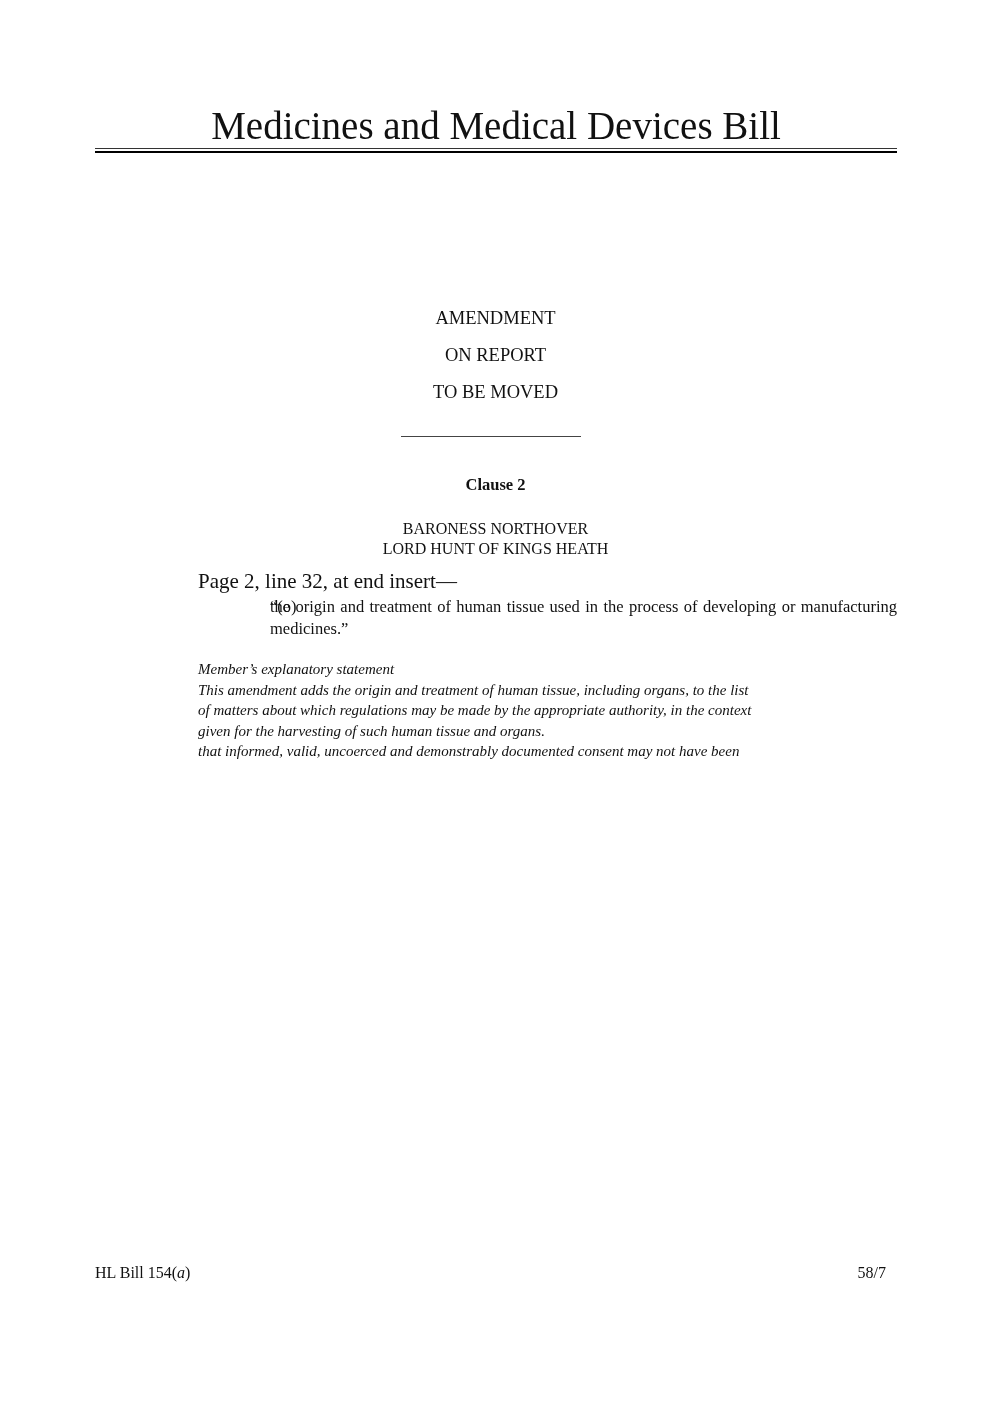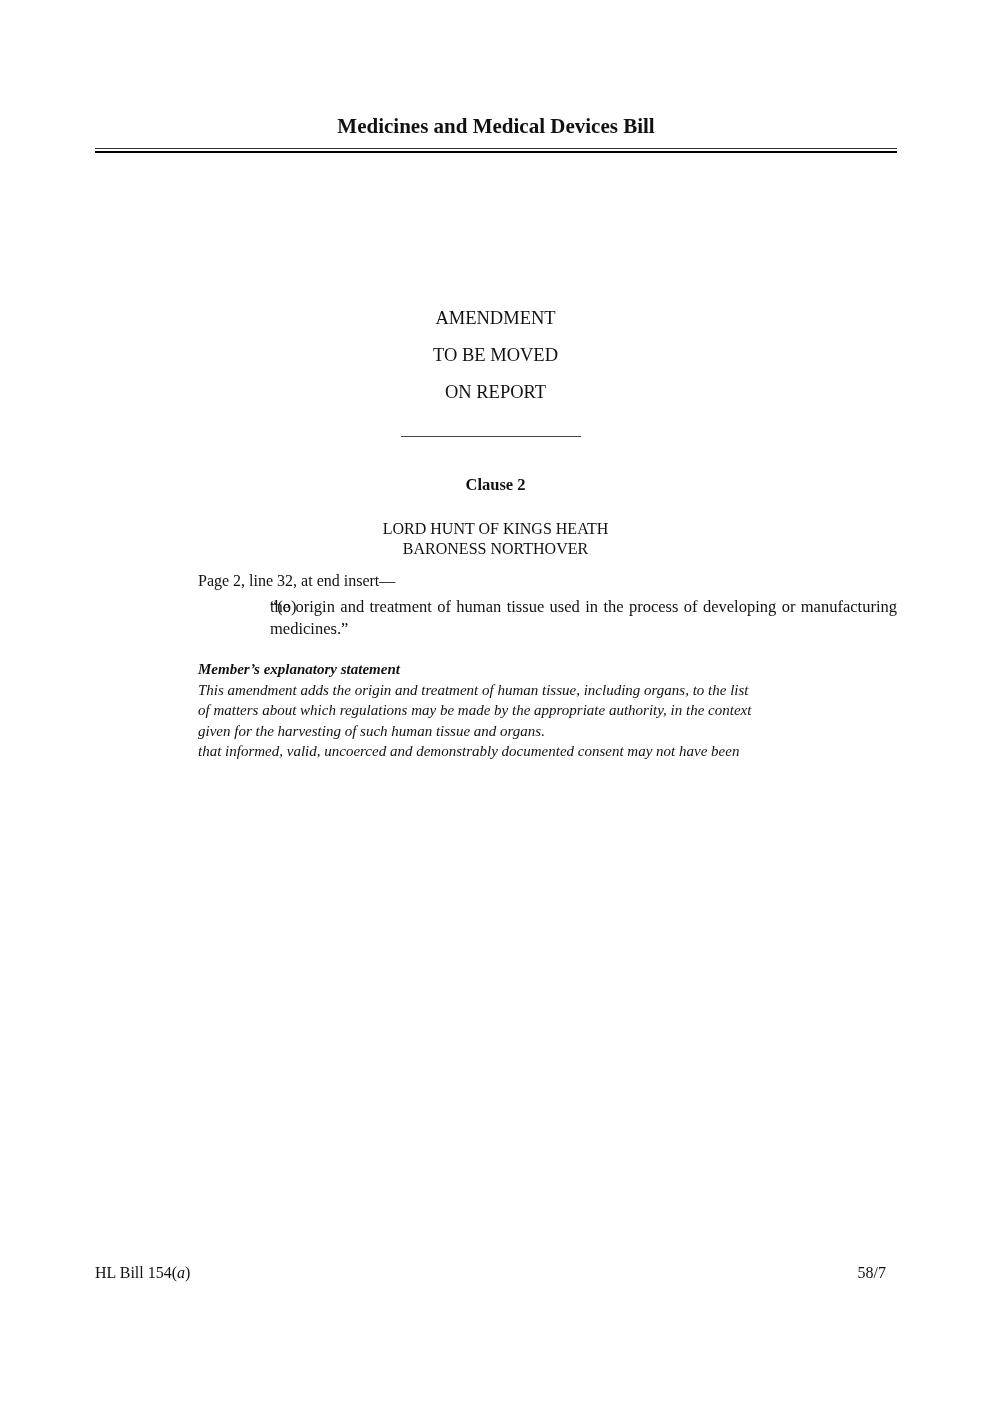--- a/index.html
+++ b/index.html
@@ -1,55 +1,55 @@
 <!DOCTYPE html>
 <html><head>
   <meta charset="utf-8">
   <style>
     html, body { margin: 0; padding: 0; background: #ffffff; }
     body { width: 991px; height: 1401px; position: relative; overflow: hidden;
            font-family: "Liberation Serif", "DejaVu Serif", serif; color: #111; }
     .title { position: absolute; left: 95px; width: 802px; top: 106px; text-align: center;
-             font-size: 21px; font-weight: bold; line-height: 40px; }
+             font-size: 39px; font-weight: normal; line-height: 40px; }
     .rule-thin { position: absolute; left: 95px; width: 802px; top: 148px; height: 0; border-top: 1px solid #333; }
     .rule-thick { position: absolute; left: 95px; width: 802px; top: 151px; height: 0; border-top: 2px solid #000; }
     .heading-block { position: absolute; left: 0; width: 991px; top: 305px; text-align: center; font-size: 18.5px; }
     .heading-block div { height: 37px; line-height: 26px; }
     .short-rule { position: absolute; left: 401px; width: 180px; top: 436px; border-top: 1px solid #444; }
     .clause { position: absolute; left: 0; width: 991px; top: 475px; text-align: center; font-weight: bold; font-size: 16.5px; }
     .members { position: absolute; left: 0; width: 991px; top: 519px; text-align: center; font-size: 16px; line-height: 20px; }
-    .instruction { position: absolute; left: 198px; top: 571px; font-size: 16px; line-height: 20px; }
+    .instruction { position: absolute; left: 198px; top: 571px; font-size: 21px; line-height: 20px; }
     .insert { position: absolute; left: 270px; width: 627px; top: 596px; font-size: 16.5px; line-height: 22px; }
     .insert .num { position: absolute; left: 0; top: 0; }
     .insert .text { text-align: justify; text-align-last: left; }
     .statement { position: absolute; left: 198px; width: 700px; top: 659px; font-size: 15px; line-height: 20.5px; font-style: italic; }
-    .statement .st-head { font-weight: bold; }
+    .statement .st-head { font-weight: normal; }
     .footer-left { position: absolute; left: 95px; top: 1264px; font-size: 16px; }
     .footer-right { position: absolute; right: 105px; top: 1264px; font-size: 16px; }
   </style>
 </head>
 <body>
 
 <div class="title">Medicines and Medical Devices Bill</div>
 <div class="rule-thin"></div>
 <div class="rule-thick"></div>
 
 <div class="heading-block">
   <div>AMENDMENT</div>
+  <div>ON REPORT</div>
   <div>TO BE MOVED</div>
-  <div>ON REPORT</div>
 </div>
 
 <div class="short-rule"></div>
 
 <div class="clause">Clause 2</div>
 
 <div class="members">
+  <div>BARONESS NORTHOVER</div>
   <div>LORD HUNT OF KINGS HEATH</div>
-  <div>BARONESS NORTHOVER</div>
 </div>
 
 <div class="instruction">Page 2, line 32, at end insert—</div>
 
 <div class="insert">
   <span class="num">“(o)</span>
   <div class="text">the origin and treatment of human tissue used in the process of developing or manufacturing medicines.”</div>
 </div>
 
 <div class="statement">

